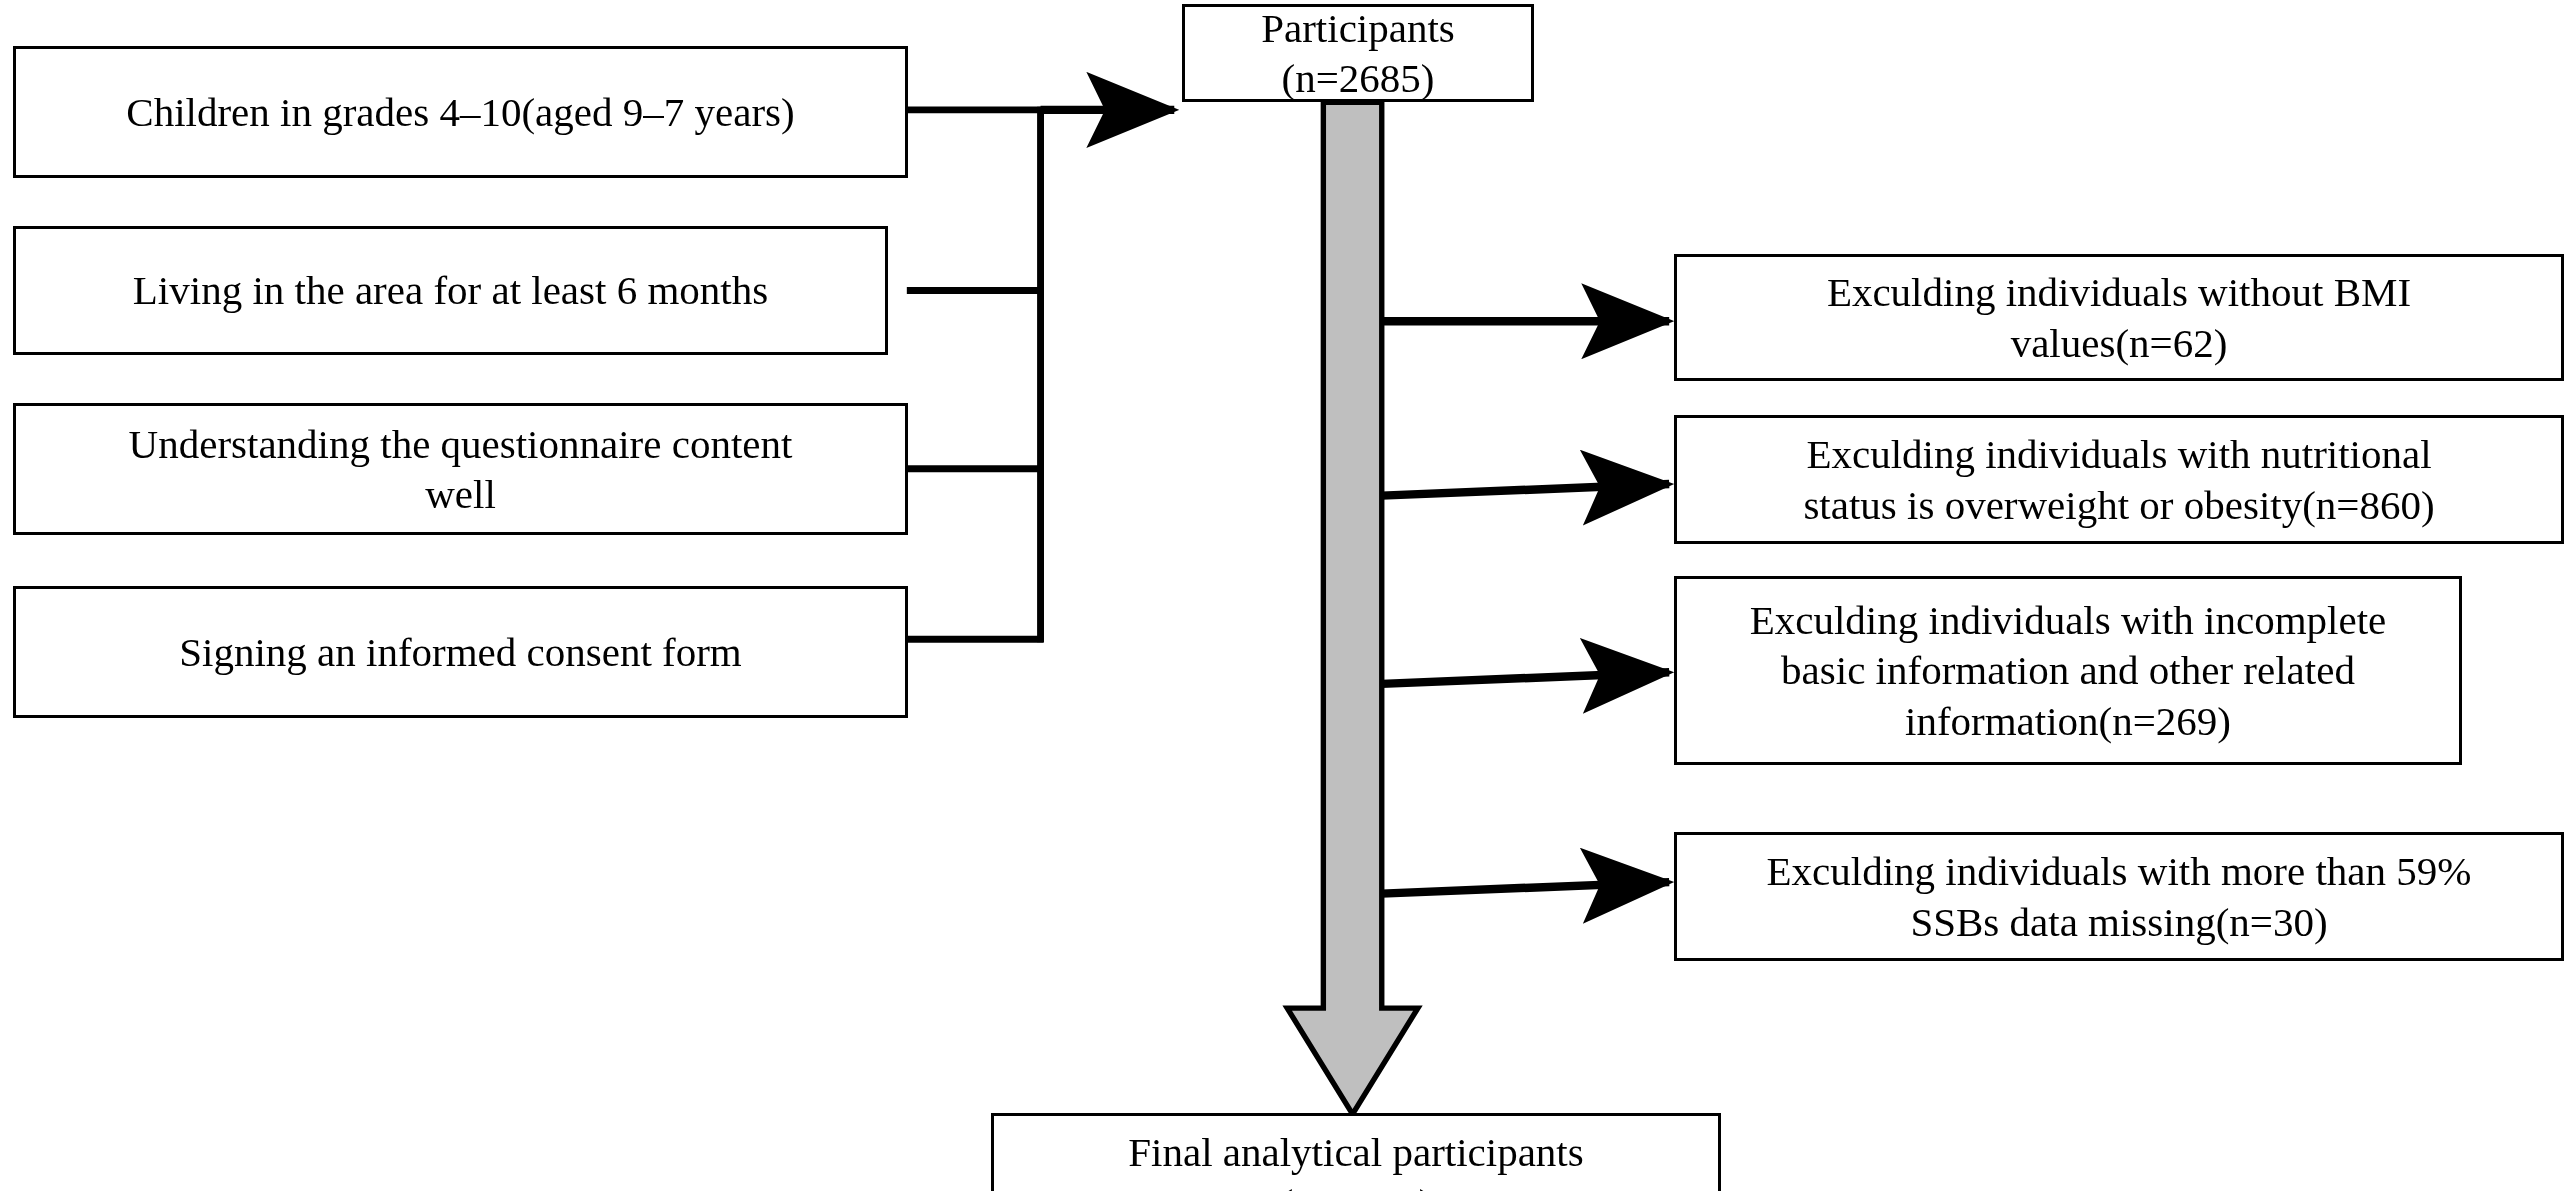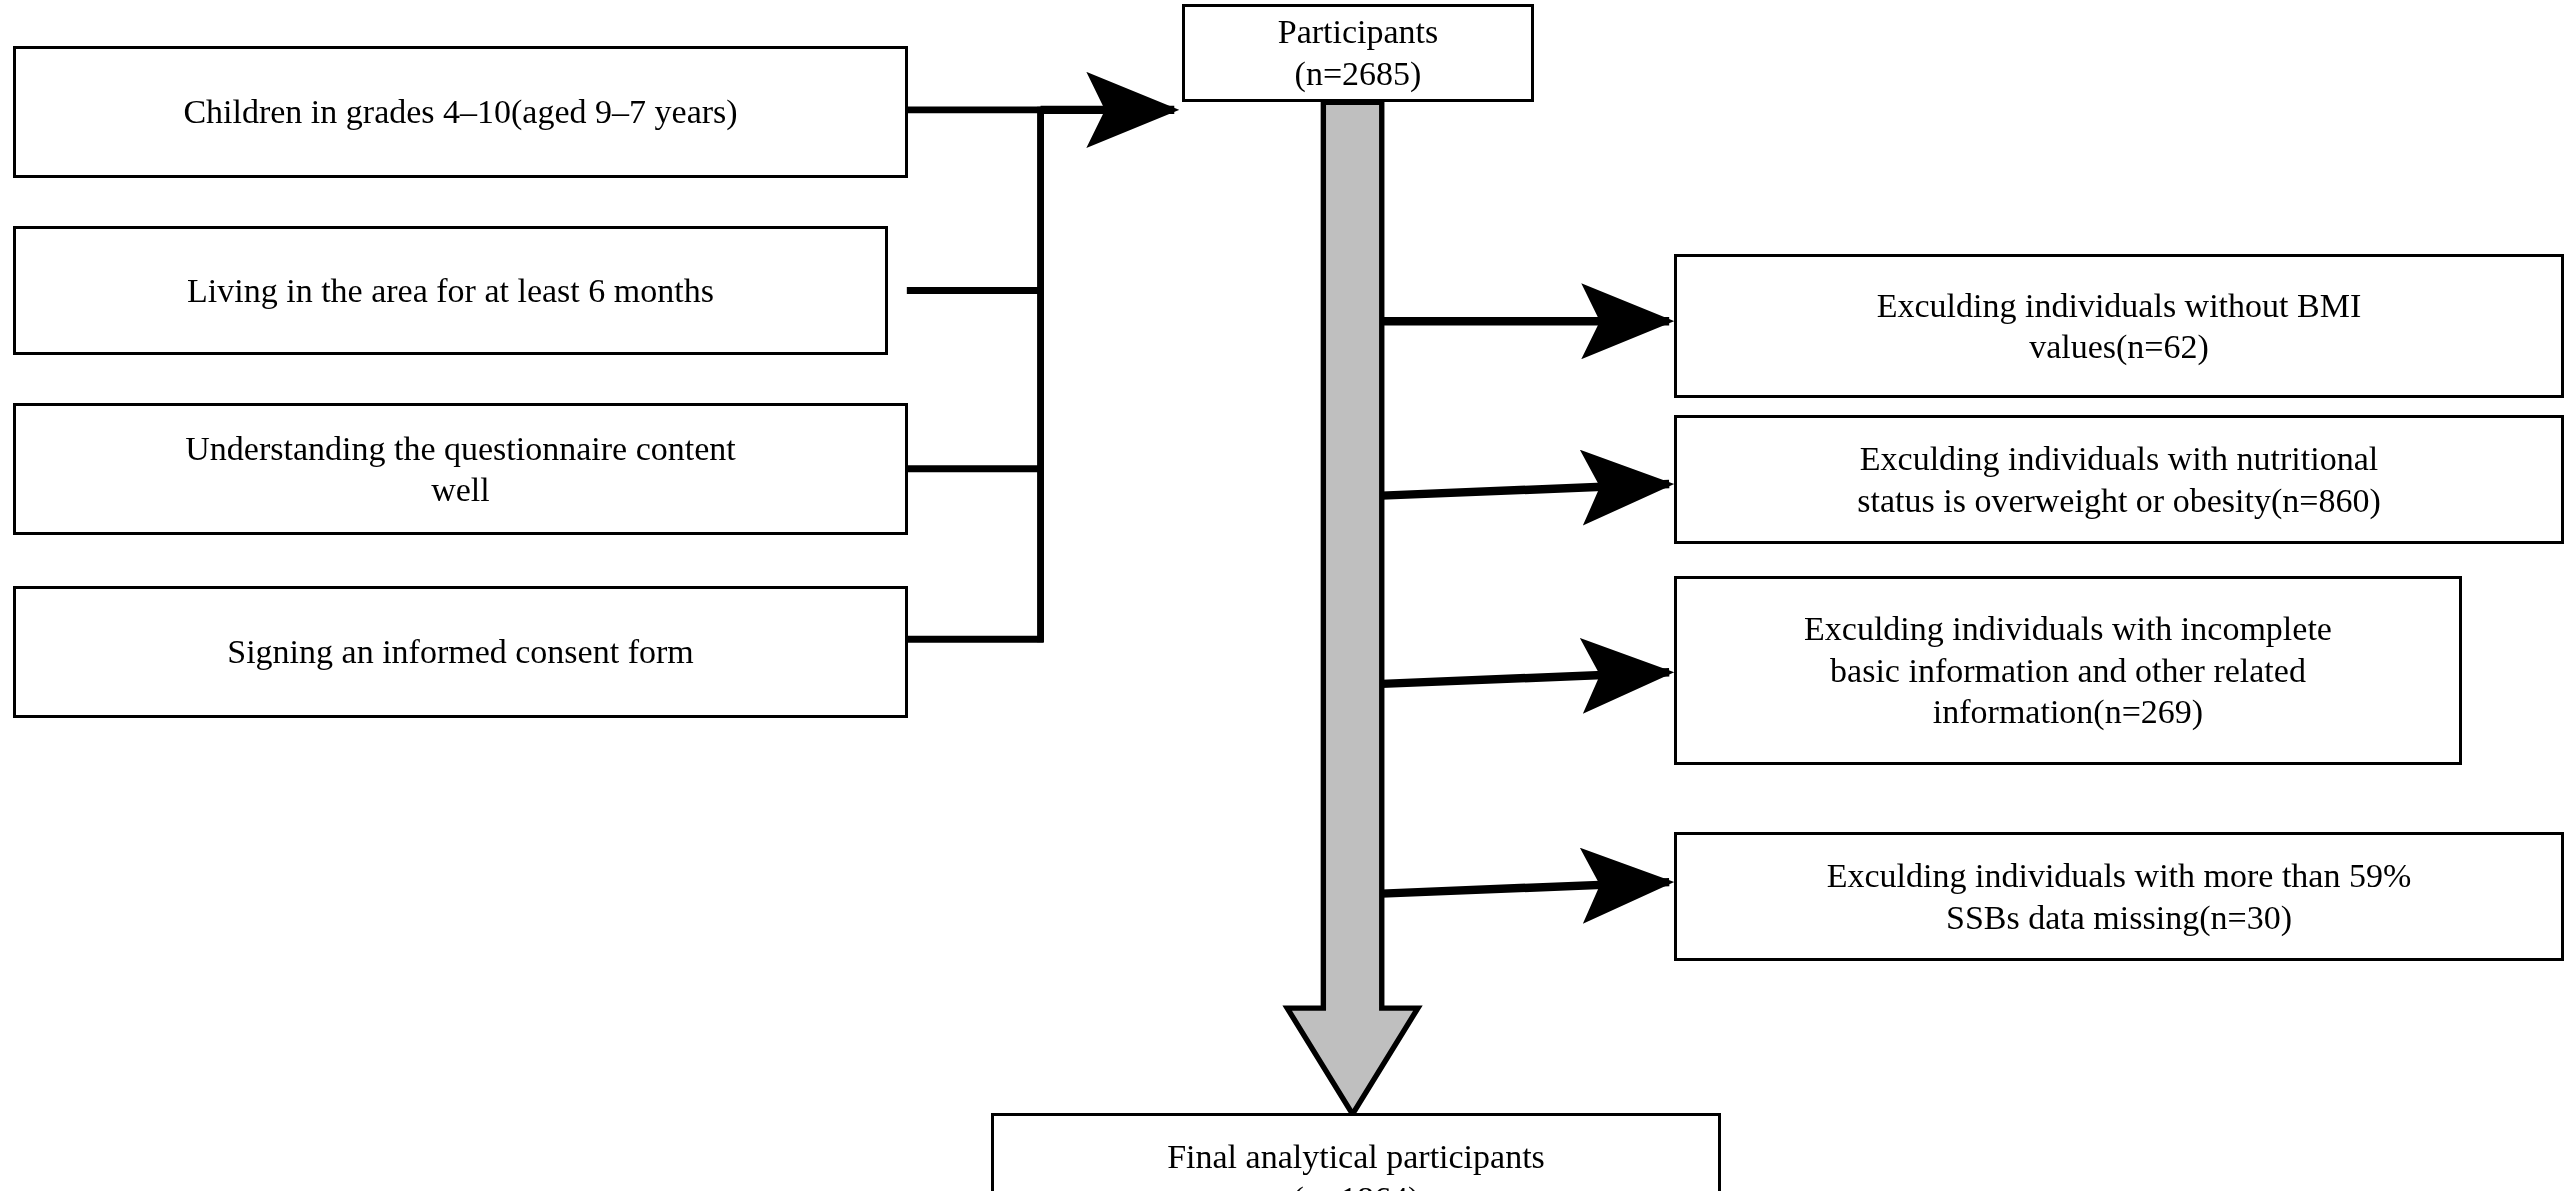--- a/index.html
+++ b/index.html
@@ -26,21 +26,21 @@
     position: absolute;
     box-sizing: border-box;
     background: #ffffff;
     border: 3.1px solid #000000;
     display: flex;
     align-items: center;
     justify-content: center;
     text-align: center;
     color: #000000;
     font-family: "Liberation Serif", "DejaVu Serif", serif;
-    font-size: 34px;
+    font-size: 41px;
     line-height: 1.22;
     padding: 4.6px 14px;
   }
   .node .node-text {
     display: block;
     width: 100%;
     white-space: pre-line;
   }
 </style>
 </head>
@@ -91,21 +91,21 @@
 
   <div class="node" style="left:13px; top:586px; width:895px; height:132px;">
     <span class="node-text">Signing an informed consent form</span>
   </div>
 
   <div class="node" style="left:1182px; top:3.8px; width:352px; height:98px;">
     <span class="node-text">Participants
 (n=2685)</span>
   </div>
 
-  <div class="node" style="left:1674px; top:254px; width:890px; height:144px;">
+  <div class="node" style="left:1674px; top:254px; width:890px; height:127px;">
     <span class="node-text">Exculding individuals without BMI
 values(n=62)</span>
   </div>
 
   <div class="node" style="left:1674px; top:415px; width:890px; height:129px;">
     <span class="node-text">Exculding individuals with nutritional
 status is overweight or obesity(n=860)</span>
   </div>
 
   <div class="node" style="left:1674px; top:576px; width:788px; height:189px;">

